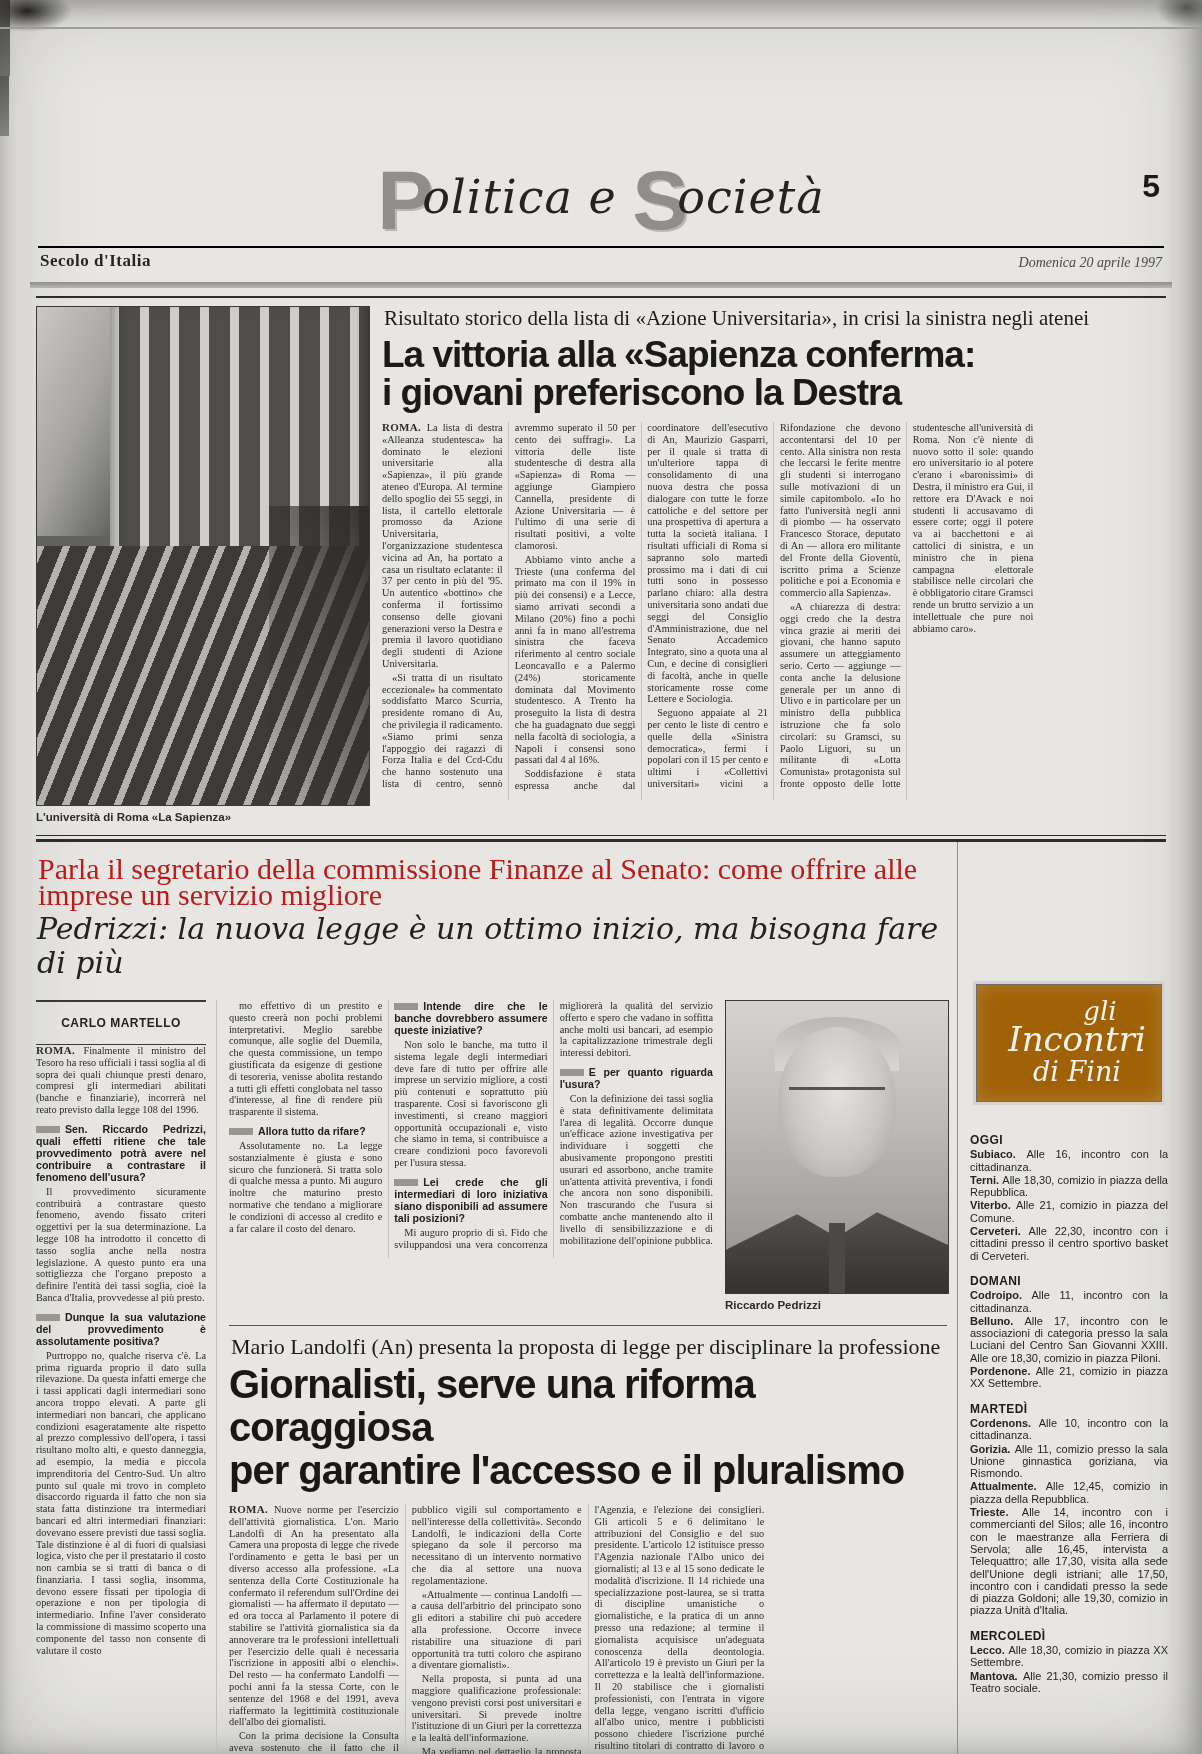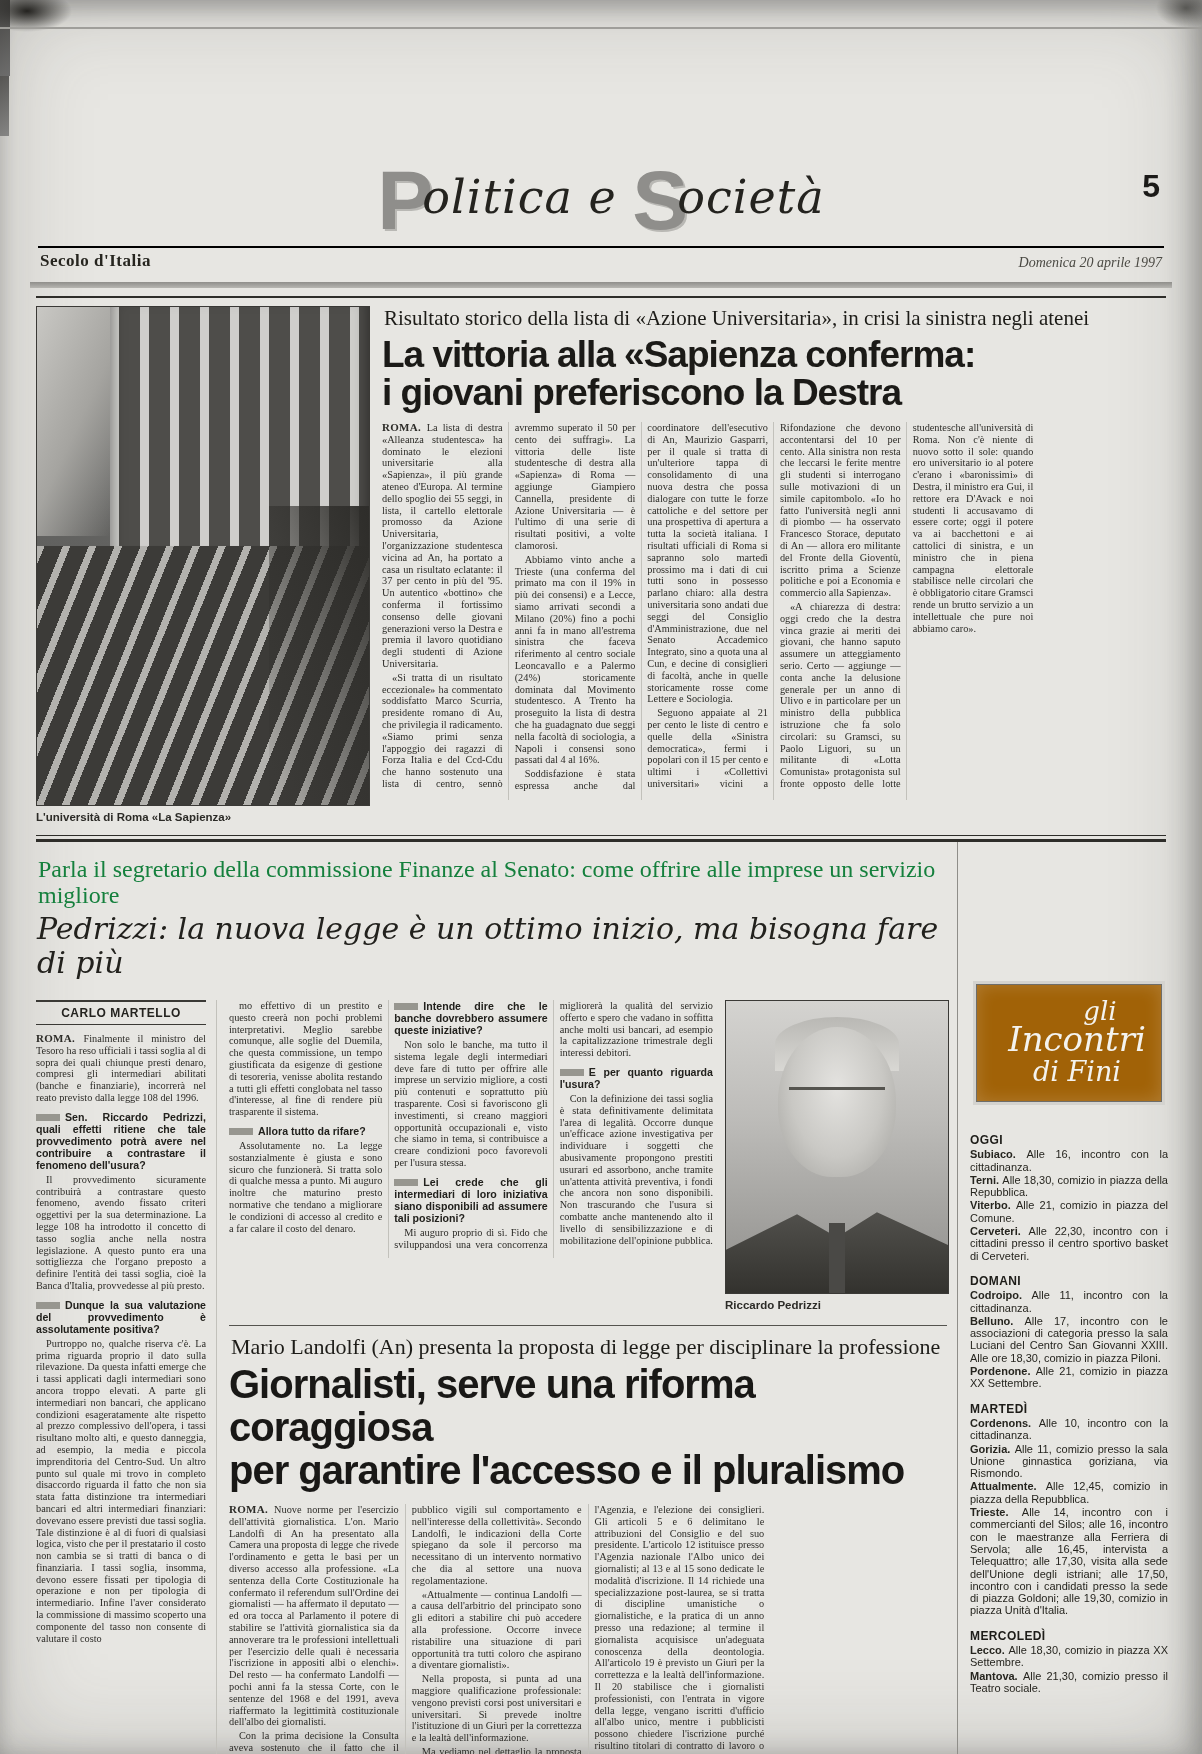--- a/index.html
+++ b/index.html
@@ -47,27 +47,27 @@
   .para.lead{text-indent:0;}
   .para b.dateline{font-weight:bold;font-size:11px;letter-spacing:.3px;}
   .para.q{font-family:"Liberation Sans",sans-serif;font-weight:bold;font-size:10.6px;line-height:12px;text-indent:0;margin:7px 0 3px 0;color:#22211d;}
   .qmark{display:inline-block;width:24px;height:7px;background:#97968f;margin-right:5px;}
 
   
   .lower{display:flex;margin:0 34px 0 36px;}
   .main-area{flex:1;min-width:0;padding-right:10px;}
   .sidebar{width:198px;flex:0 0 198px;border-left:1px solid #8f8e89;padding-left:12px;}
 
-  .kicker2{font-size:24px;line-height:26px;color:#15803d;margin:14px 0 2px 2px;}
+  .kicker2{font-size:30px;line-height:26px;color:#b91c1c;margin:14px 0 2px 2px;}
   .h-usura{font-family:"Liberation Sans",sans-serif;font-weight:bold;font-size:62px;line-height:62px;letter-spacing:-2px;color:#191816;margin:0;}
   .sub-usura{font-family:"DejaVu Serif","Liberation Serif",serif;font-style:italic;font-size:30px;line-height:34px;color:#22211d;margin:4px 0 20px 1px;}
 
   .usura-body{display:flex;gap:12px;}
   .u-left{width:170px;flex:0 0 170px;border-right:1px solid #c2c1bb;padding-right:10px;height:872px;overflow:hidden;}
-  .byline{border-top:2px solid #3a3935;border-bottom:1px solid #3a3935;text-align:center;font-family:"Liberation Sans",sans-serif;font-weight:bold;font-size:12px;letter-spacing:.5px;padding:4px 0;margin-bottom:8px;color:#24231f;}
+  .byline{border-top:2px solid #3a3935;border-bottom:1px solid #3a3935;text-align:center;font-family:"Liberation Sans",sans-serif;font-weight:bold;font-size:12px;letter-spacing:.5px;padding:14px 0;color:#24231f;}
   .u-right{flex:1;min-width:0;}
   .u-top{display:flex;gap:12px;}
   .u-cols{flex:1;column-count:3;column-gap:12px;column-rule:1px solid #c2c1bb;column-fill:auto;height:258px;overflow:hidden;}
   .photo2wrap{width:222px;flex:0 0 222px;}
   .photo2{position:relative;width:222px;height:292px;background:linear-gradient(180deg,#d4d3d0 0%,#bdbcb9 40%,#8f8e8b 100%);border:1px solid #3a3936;overflow:hidden;}
   .p2-head{position:absolute;left:50%;top:26px;transform:translateX(-50%);width:118px;height:150px;border-radius:50% 50% 46% 46%;background:radial-gradient(ellipse at 50% 40%,#e4e3e0 0%,#c9c8c4 55%,#a2a19d 100%);}
   .p2-hair{position:absolute;left:50%;top:16px;transform:translateX(-50%);width:124px;height:54px;border-radius:50% 50% 0 0;background:linear-gradient(#b9b8b4,#d9d8d4);}
   .p2-glasses{position:absolute;left:50%;top:86px;transform:translateX(-50%);width:96px;height:26px;border-top:3px solid #55544f;}
   .p2-suit{position:absolute;left:0;bottom:0;width:100%;height:96px;background:linear-gradient(#575652,#33322e);clip-path:polygon(0 100%,0 55%,32% 18%,50% 42%,68% 16%,100% 50%,100% 100%);}
   .p2-tie{position:absolute;left:50%;bottom:0;transform:translateX(-50%);width:16px;height:70px;background:#4a4946;}

